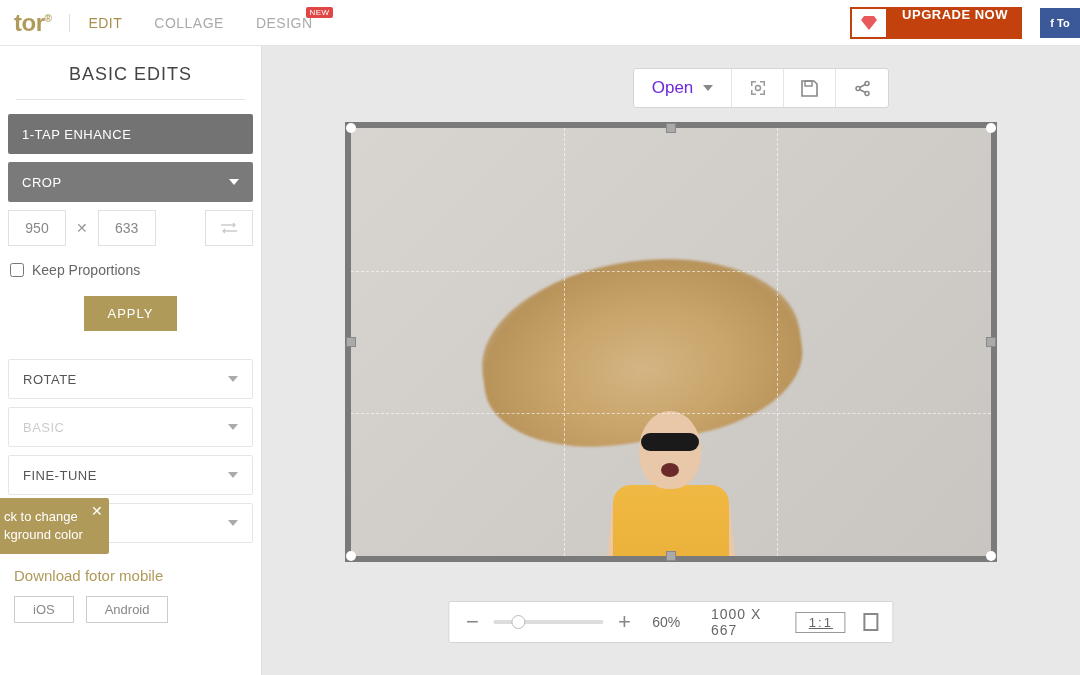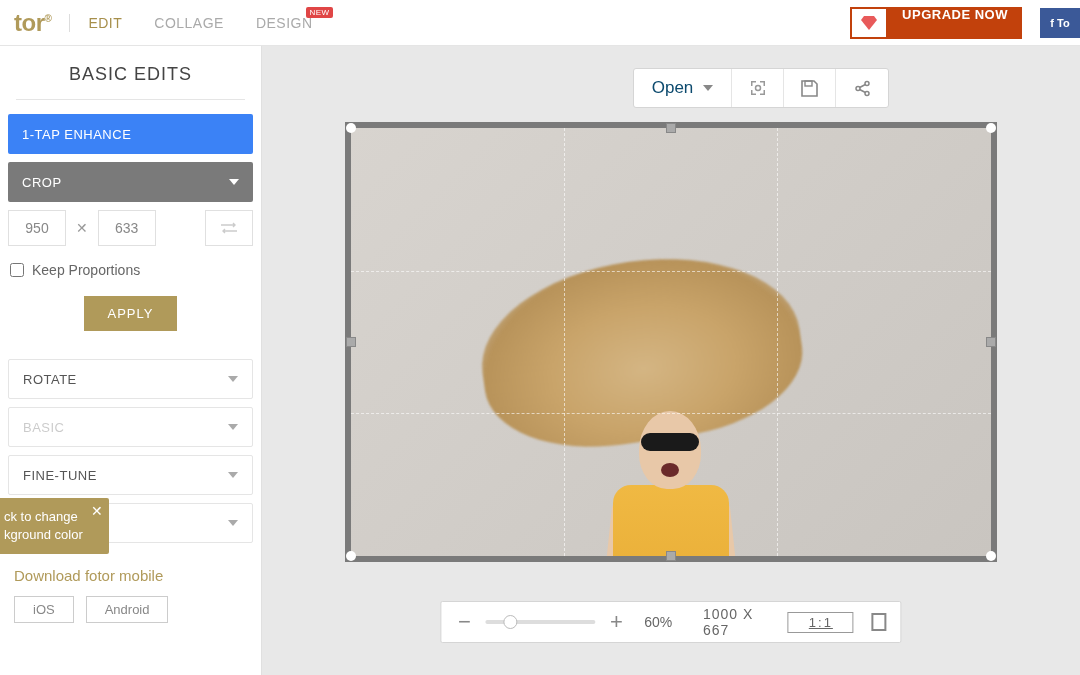--- a/index.html
+++ b/index.html
@@ -16,21 +16,21 @@
 .topbar-right { margin-left: auto; display: flex; align-items: center; gap: 18px; padding-right: 0; }
 .upgrade-btn { display: flex; align-items: flex-start; background: #c2410c; color: #fff; font-size: 13px; font-weight: 600; letter-spacing: 0.5px; height: 32px; cursor: pointer; }
 .upgrade-btn .diamond-box { background: #fff; width: 34px; height: 28px; margin: 2px; display: flex; align-items: center; justify-content: center; }
 .upgrade-btn .txt { padding: 0 14px; }
 .fb-btn { width: 40px; height: 30px; background: #3b5998; color: #fff; display: flex; align-items: center; justify-content: center; font-size: 11px; font-weight: bold; }
 
 .main { display: flex; height: calc(675px - 46px); }
 .sidebar { width: 262px; min-width: 262px; background: #fff; border-right: 1px solid #e0e0e0; padding: 18px 8px 8px; overflow-y: auto; position: relative; }
 .sidebar-title { text-align: center; font-size: 18px; font-weight: 400; letter-spacing: 1px; color: #444; padding-bottom: 14px; border-bottom: 1px solid #e5e5e5; margin: 0 8px 14px; }
 .panel-btn { width: 100%; height: 40px; display: flex; align-items: center; justify-content: space-between; padding: 0 14px; font-size: 13px; letter-spacing: 0.5px; cursor: pointer; border-radius: 2px; margin-bottom: 8px; }
-.panel-btn.enhance { background: #3b82f6; color: #fff; }
+.panel-btn.enhance { background: #737373; color: #fff; }
 .panel-btn.crop { background: #7a7a7a; color: #fff; }
 .panel-btn.white { background: #fff; color: #555; border: 1px solid #e5e5e5; }
 .chev-down { width: 0; height: 0; border-left: 5px solid transparent; border-right: 5px solid transparent; border-top: 6px solid currentColor; }
 
 .crop-body { padding: 0 0 12px; }
 .dropdown { height: 38px; border: 1px solid #e5e5e5; display: flex; align-items: center; justify-content: space-between; padding: 0 14px; font-size: 14px; color: #777; cursor: pointer; margin-bottom: 14px; }
 .size-row { display: flex; align-items: center; gap: 10px; margin-bottom: 16px; }
 .size-input { width: 58px; height: 36px; border: 1px solid #e0e0e0; text-align: center; font-size: 14px; color: #888; }
 .size-x { color: #999; font-size: 14px; }
 .swap-btn { margin-left: auto; width: 48px; height: 36px; border: 1px solid #e0e0e0; background: #fff; display: flex; align-items: center; justify-content: center; color: #ccc; cursor: pointer; }
@@ -41,21 +41,21 @@
 .tooltip-pop { position: absolute; left: -4px; top: 452px; background: #b09a5a; color: #fff; font-size: 13px; padding: 10px 26px 10px 8px; border-radius: 2px; line-height: 1.4; }
 .tooltip-pop .close-x { position: absolute; top: 4px; right: 6px; font-size: 14px; cursor: pointer; }
 
 .download-section { margin-top: 24px; padding: 0 6px; }
 .download-title { color: #b09a5a; font-size: 15px; font-weight: 400; margin-bottom: 12px; }
 .platform-btns { display: flex; gap: 12px; }
 .platform-btn { border: 1px solid #ccc; padding: 5px 18px; font-size: 13px; color: #888; cursor: pointer; }
 
 .canvas-area { flex: 1; background: #e8e8e8; display: flex; flex-direction: column; align-items: center; padding-top: 22px; position: relative; }
 .canvas-toolbar { display: flex; align-items: center; gap: 0; background: #fff; border: 1px solid #d5d5d5; border-radius: 3px; height: 40px; margin-bottom: 14px; margin-left: 180px; }
-.open-btn { display: flex; align-items: center; gap: 10px; padding: 0 18px; height: 100%; font-size: 17px; color: #0c4a6e; cursor: pointer; border-right: 1px solid #e5e5e5; }
+.open-btn { display: flex; align-items: center; gap: 10px; padding: 0 18px; height: 100%; font-size: 17px; color: #6d28d9; cursor: pointer; border-right: 1px solid #e5e5e5; }
 .tb-icon { width: 52px; height: 100%; display: flex; align-items: center; justify-content: center; color: #888; cursor: pointer; border-right: 1px solid #e5e5e5; }
 .tb-icon:last-child { border-right: none; }
 
 .image-frame { position: relative; width: 652px; height: 440px; background: #7a7a7a; border: 6px solid #7a7a7a; }
 .photo { width: 100%; height: 100%; background: linear-gradient(135deg, #d8d4cf 0%, #c9c5c0 100%); position: relative; overflow: hidden; }
 .photo-subject { position: absolute; left: 50%; top: 52%; transform: translateX(-50%); width: 220px; height: 340px; }
 .hair { position: absolute; top: -90px; left: -80px; width: 320px; height: 180px; background: radial-gradient(ellipse at 50% 60%, #d4b583 0%, #c9a46a 40%, #b8935a 70%, transparent 90%); border-radius: 50% 50% 40% 40%; transform: rotate(-8deg); filter: blur(1px); }
 .head { position: absolute; top: 60px; left: 78px; width: 62px; height: 78px; background: #e8c8a8; border-radius: 50% 50% 45% 45%; }
 .sunglasses { position: absolute; top: 82px; left: 80px; width: 58px; height: 18px; background: #1a1a1a; border-radius: 10px; }
 .mouth { position: absolute; top: 112px; left: 100px; width: 18px; height: 14px; background: #6a2a2a; border-radius: 50%; }
@@ -69,21 +69,21 @@
 .crop-handle { position: absolute; width: 10px; height: 10px; background: #fff; border-radius: 50%; }
 .crop-handle.sq { border-radius: 0; background: #aaa; border: 1px solid #888; width: 10px; height: 10px; }
 
 .bottom-bar { position: absolute; bottom: 32px; left: 50%; transform: translateX(-50%); background: #fff; border: 1px solid #d5d5d5; border-radius: 2px; height: 42px; display: flex; align-items: center; padding: 0 14px; gap: 18px; }
 .zoom-row { display: flex; align-items: center; gap: 12px; }
 .zoom-btn { font-size: 22px; color: #888; cursor: pointer; width: 18px; text-align: center; }
 .slider { width: 110px; height: 4px; background: #ddd; position: relative; border-radius: 2px; }
 .slider-thumb { position: absolute; top: -5px; left: 18px; width: 14px; height: 14px; background: #fff; border: 1px solid #bbb; border-radius: 50%; }
 .zoom-pct { font-size: 14px; color: #666; width: 44px; text-align: center; }
 .dims { font-size: 14px; color: #666; letter-spacing: 1px; padding: 0 12px; }
-.ratio-btn { border: 1px solid #999; padding: 2px 20px; font-size: 13px; color: #666; cursor: pointer; letter-spacing: 2px; text-decoration: underline; }
+.ratio-btn { border: 1px solid #999; padding: 2px 12px; font-size: 13px; color: #666; cursor: pointer; letter-spacing: 2px; text-decoration: underline; }
 .fullscreen-btn { width: 20px; height: 18px; border: 2px solid #888; cursor: pointer; position: relative; }
 </style>
 </head>
 <body>
 
 <div class="topbar">
   <span class="logo"><span>tor</span><sup>®</sup></span>
   <div class="divider-v"></div>
   <div class="nav">
     <div class="nav-item active">EDIT</div>

